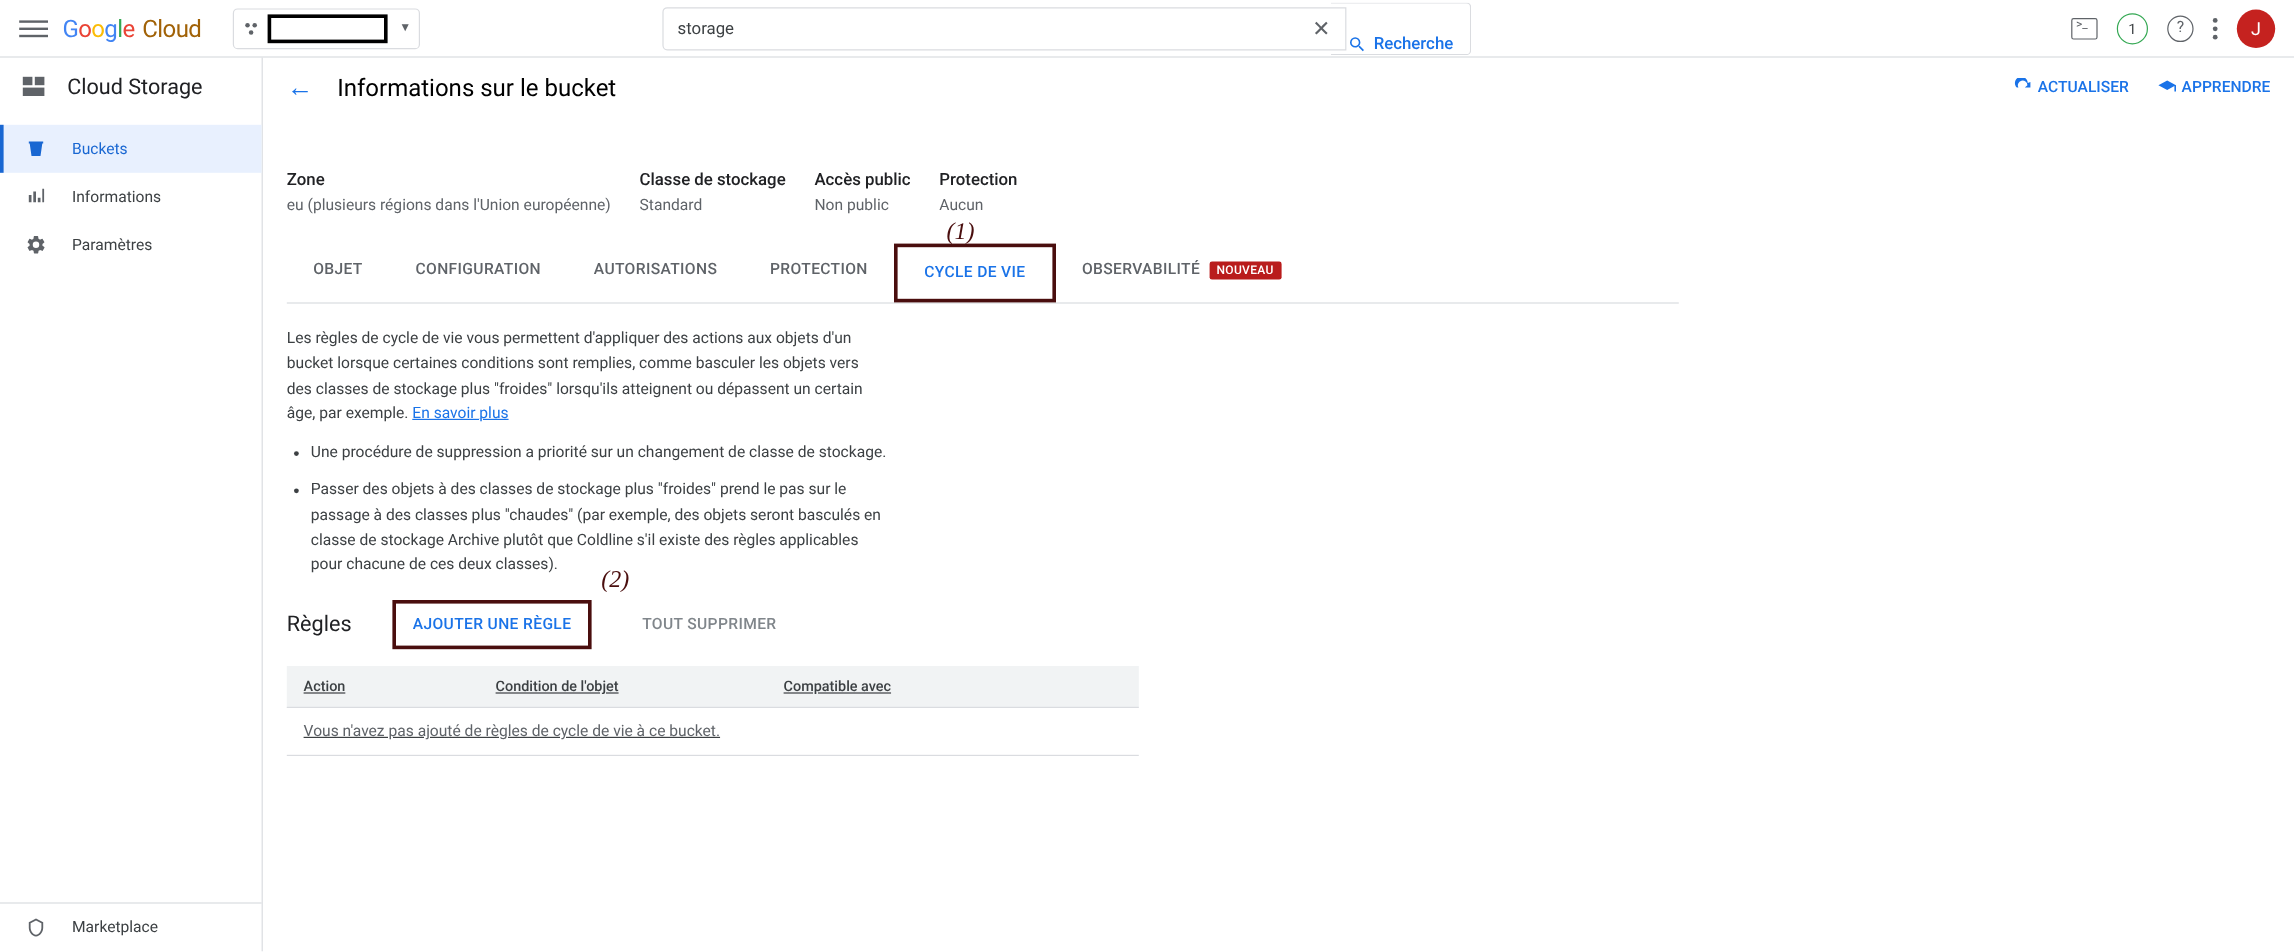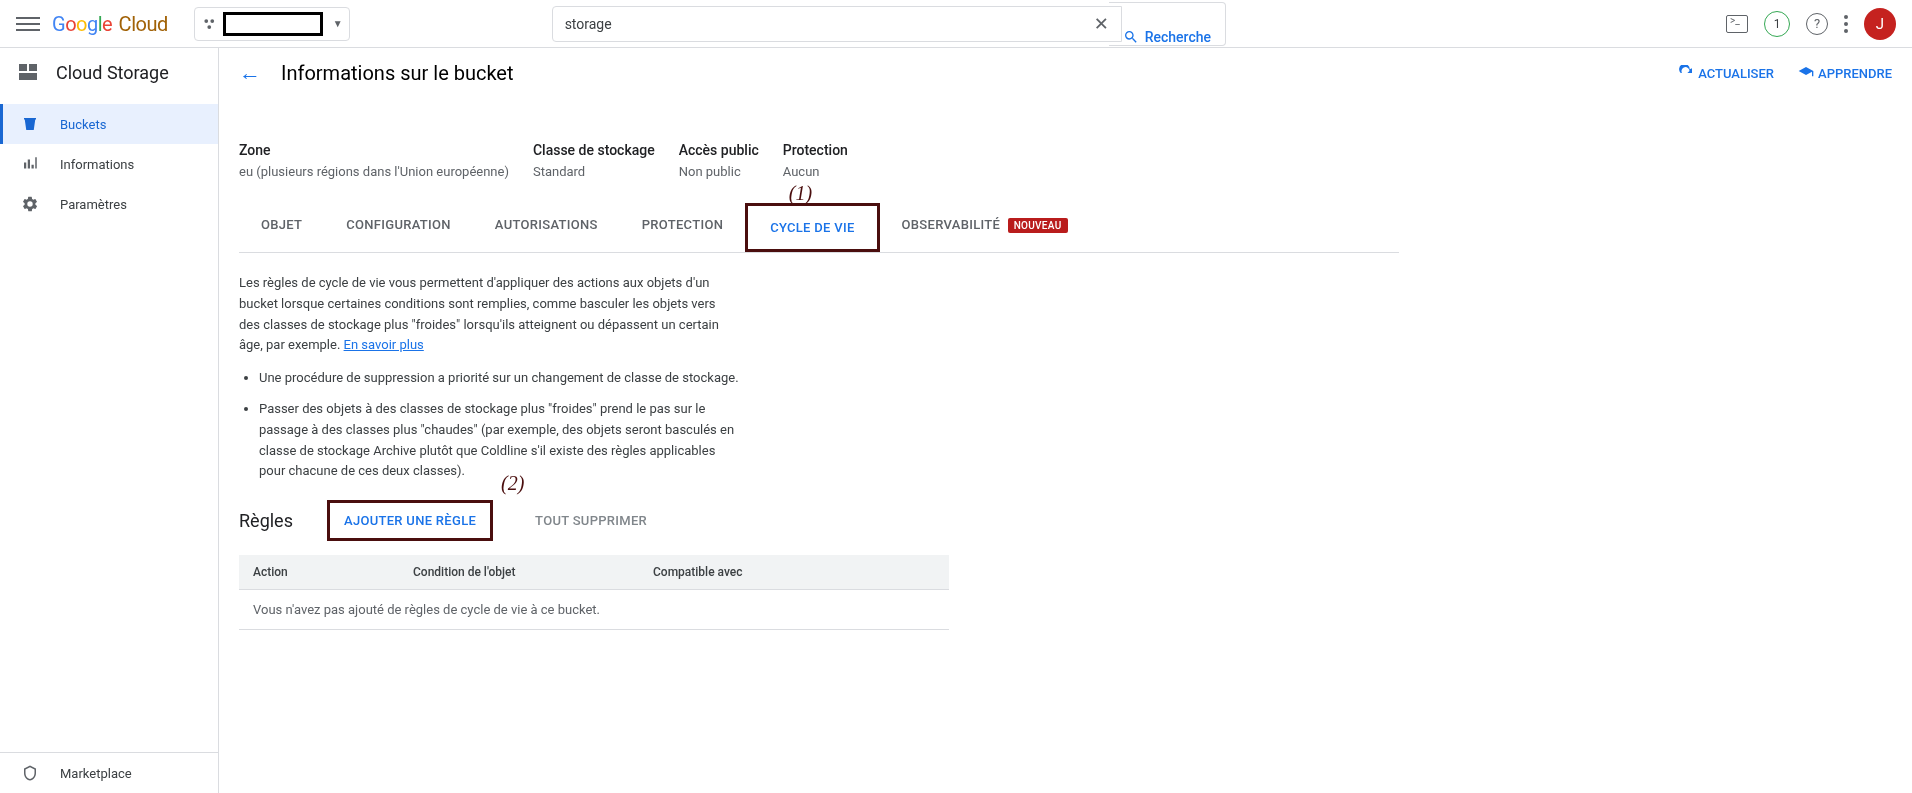--- a/index.html
+++ b/index.html
@@ -67,21 +67,21 @@
 .link { color: #1a73e8; text-decoration: underline; cursor: pointer; }
 .rules-list { margin: 12px 0 18px 20px; max-width: 480px; font-size: 13px; line-height: 1.6; color: #3c4043; }
 .rules-list li { margin-bottom: 10px; }
 
 .rules-header { display: flex; align-items: center; gap: 30px; margin-top: 16px; position: relative; }
 .rules-title { font-size: 18px; color: #202124; margin-right: 4px; }
 .btn-outlined { color: #1a73e8; font-weight: 500; font-size: 13px; padding: 10px 14px; cursor: pointer; letter-spacing: 0.3px; }
 .btn-highlight { border: 3px solid #4a0e0e; }
 .btn-text { color: #80868b; font-weight: 500; font-size: 13px; padding: 8px 12px; letter-spacing: 0.3px; }
 
-.rules-table { margin-top: 14px; max-width: 710px; }
+.rules-table { margin-top: 14px; max-width: 710px; text-decoration: underline; }
 .rules-thead { display: flex; background: #f1f3f4; padding: 10px 14px; font-size: 12px; color: #3c4043; font-weight: 500; border-bottom: 1px solid #dadce0; }
 .col-action { width: 120px; }
 .col-cond { width: 240px; margin-left: 40px; }
 .col-compat { flex: 1; }
 .rules-empty { padding: 12px 14px; color: #5f6368; font-size: 13px; border-bottom: 1px solid #dadce0; }
 </style>
 </head>
 <body>
 
 <div class="topbar">

